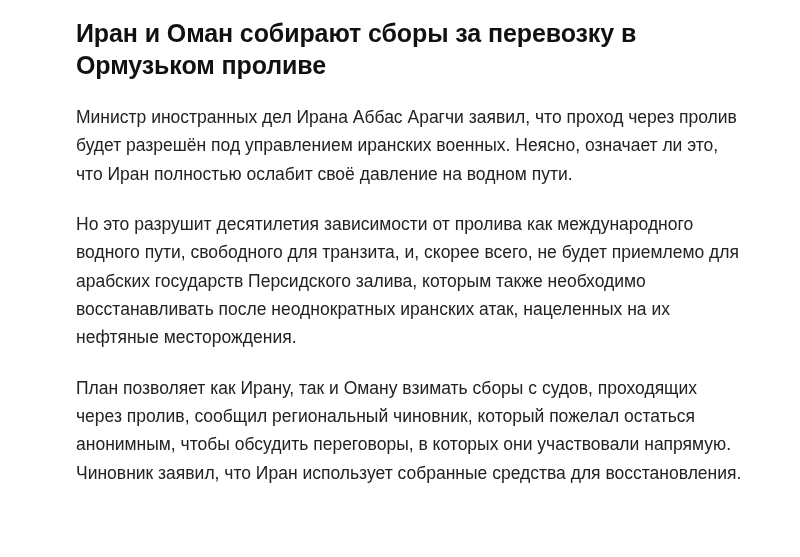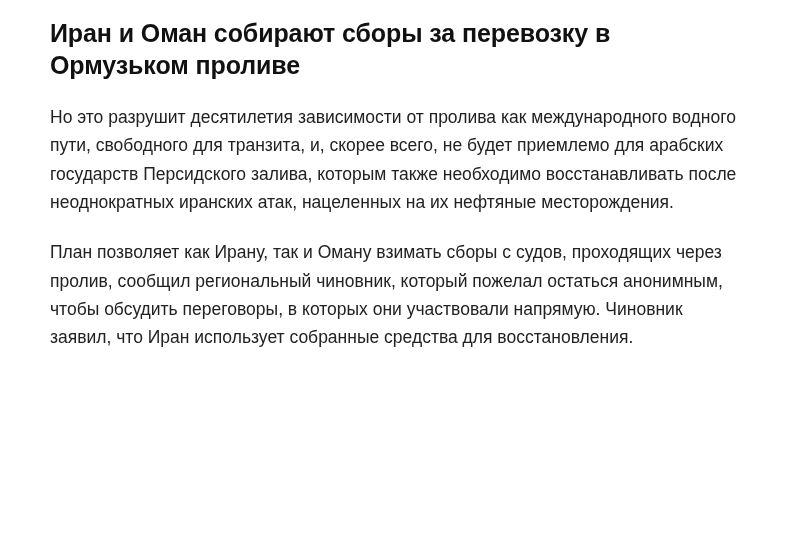--- a/index.html
+++ b/index.html
@@ -8,21 +8,21 @@
     background: #ffffff;
   }
   body {
     width: 800px;
     height: 557px;
     font-family: "Liberation Sans", sans-serif;
     color: #1a1a1a;
     overflow: hidden;
   }
   .article {
-    padding: 18px 56px 0 50px;
+    padding: 18px 56px 0 76px;
     box-sizing: border-box;
   }
   .headline {
     font-size: 25px;
     line-height: 1.26;
     font-weight: bold;
     color: #111111;
     margin: 0 0 22px 0;
     letter-spacing: -0.1px;
   }
@@ -35,16 +35,17 @@
   .body-text p:last-child {
     margin-bottom: 0;
   }
 </style>
 </head>
 <body>
 
 <div class="article">
   <h1 class="headline">Иран и Оман собирают сборы за перевозку в Ормузьком проливе</h1>
   <div class="body-text">
+    <p>Министр иностранных дел Ирана Аббас Арагчи заявил, что проход через пролив будет разрешён под управлением иранских военных. Неясно, означает ли это, что Иран полностью ослабит своё давление на водном пути.</p>
     <p>Но это разрушит десятилетия зависимости от пролива как международного водного пути, свободного для транзита, и, скорее всего, не будет приемлемо для арабских государств Персидского залива, которым также необходимо восстанавливать после неоднократных иранских атак, нацеленных на их нефтяные месторождения.</p>
     <p>План позволяет как Ирану, так и Оману взимать сборы с судов, проходящих через пролив, сообщил региональный чиновник, который пожелал остаться анонимным, чтобы обсудить переговоры, в которых они участвовали напрямую. Чиновник заявил, что Иран использует собранные средства для восстановления.</p>
   </div>
 </div>
 
 </body></html>

